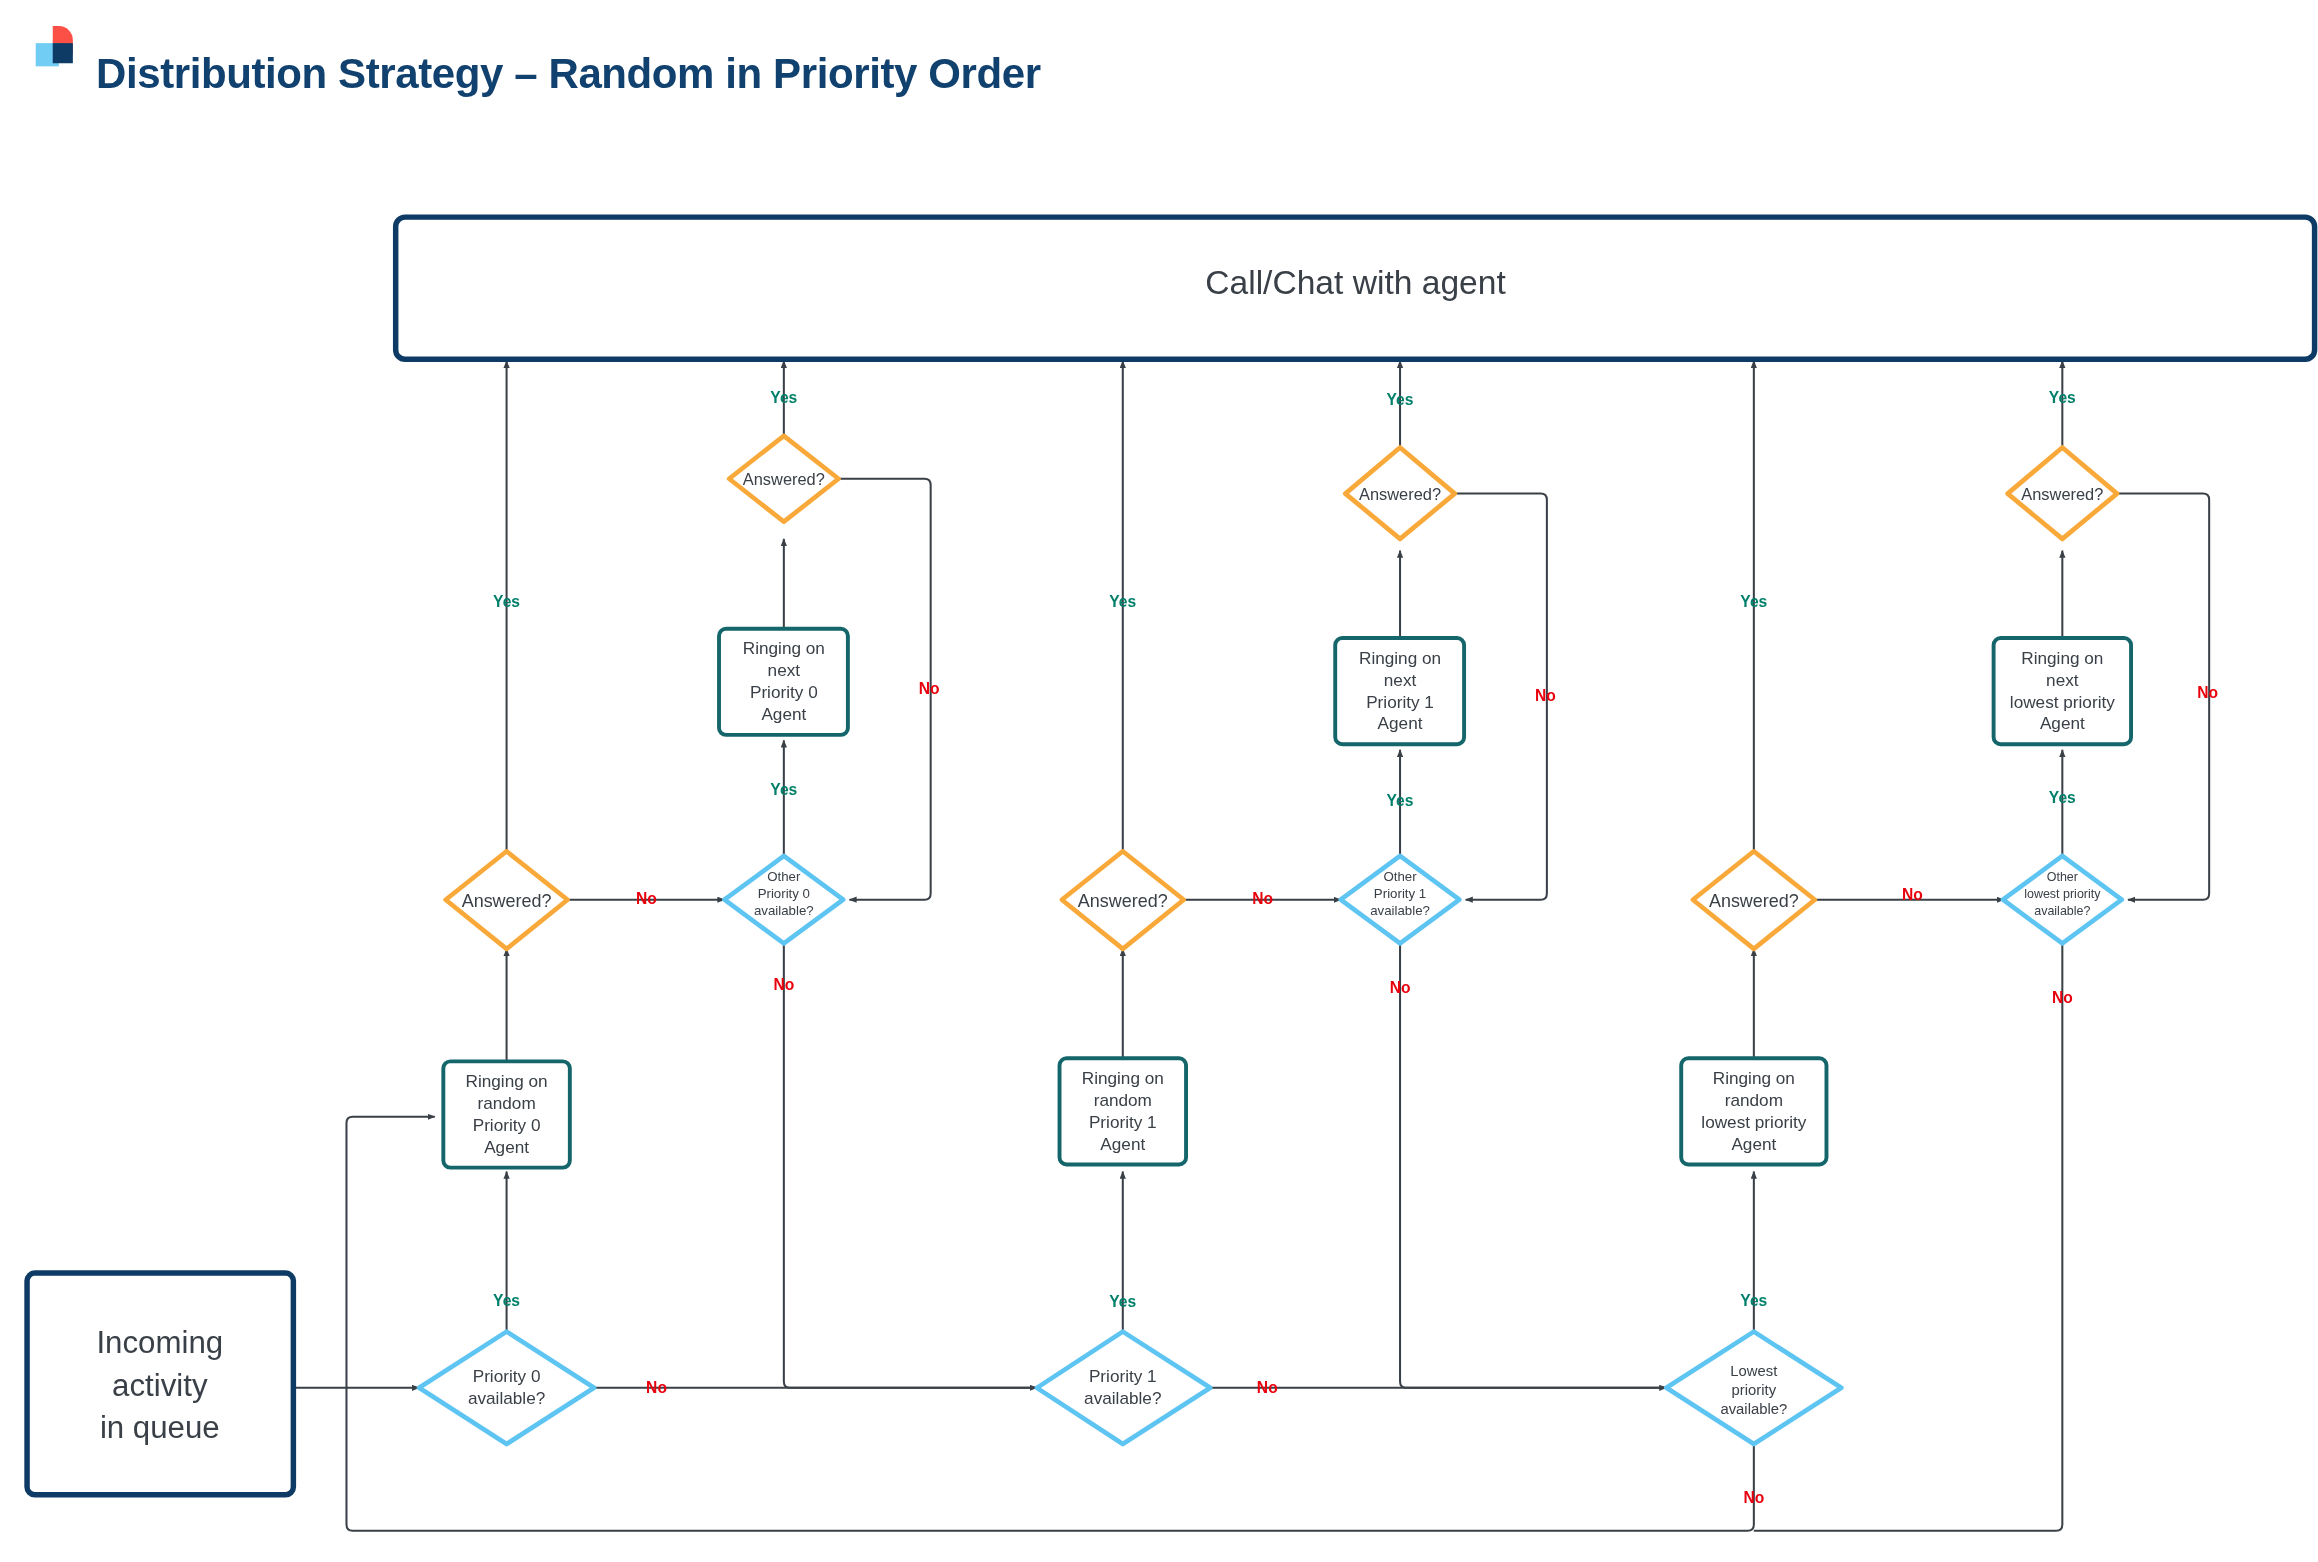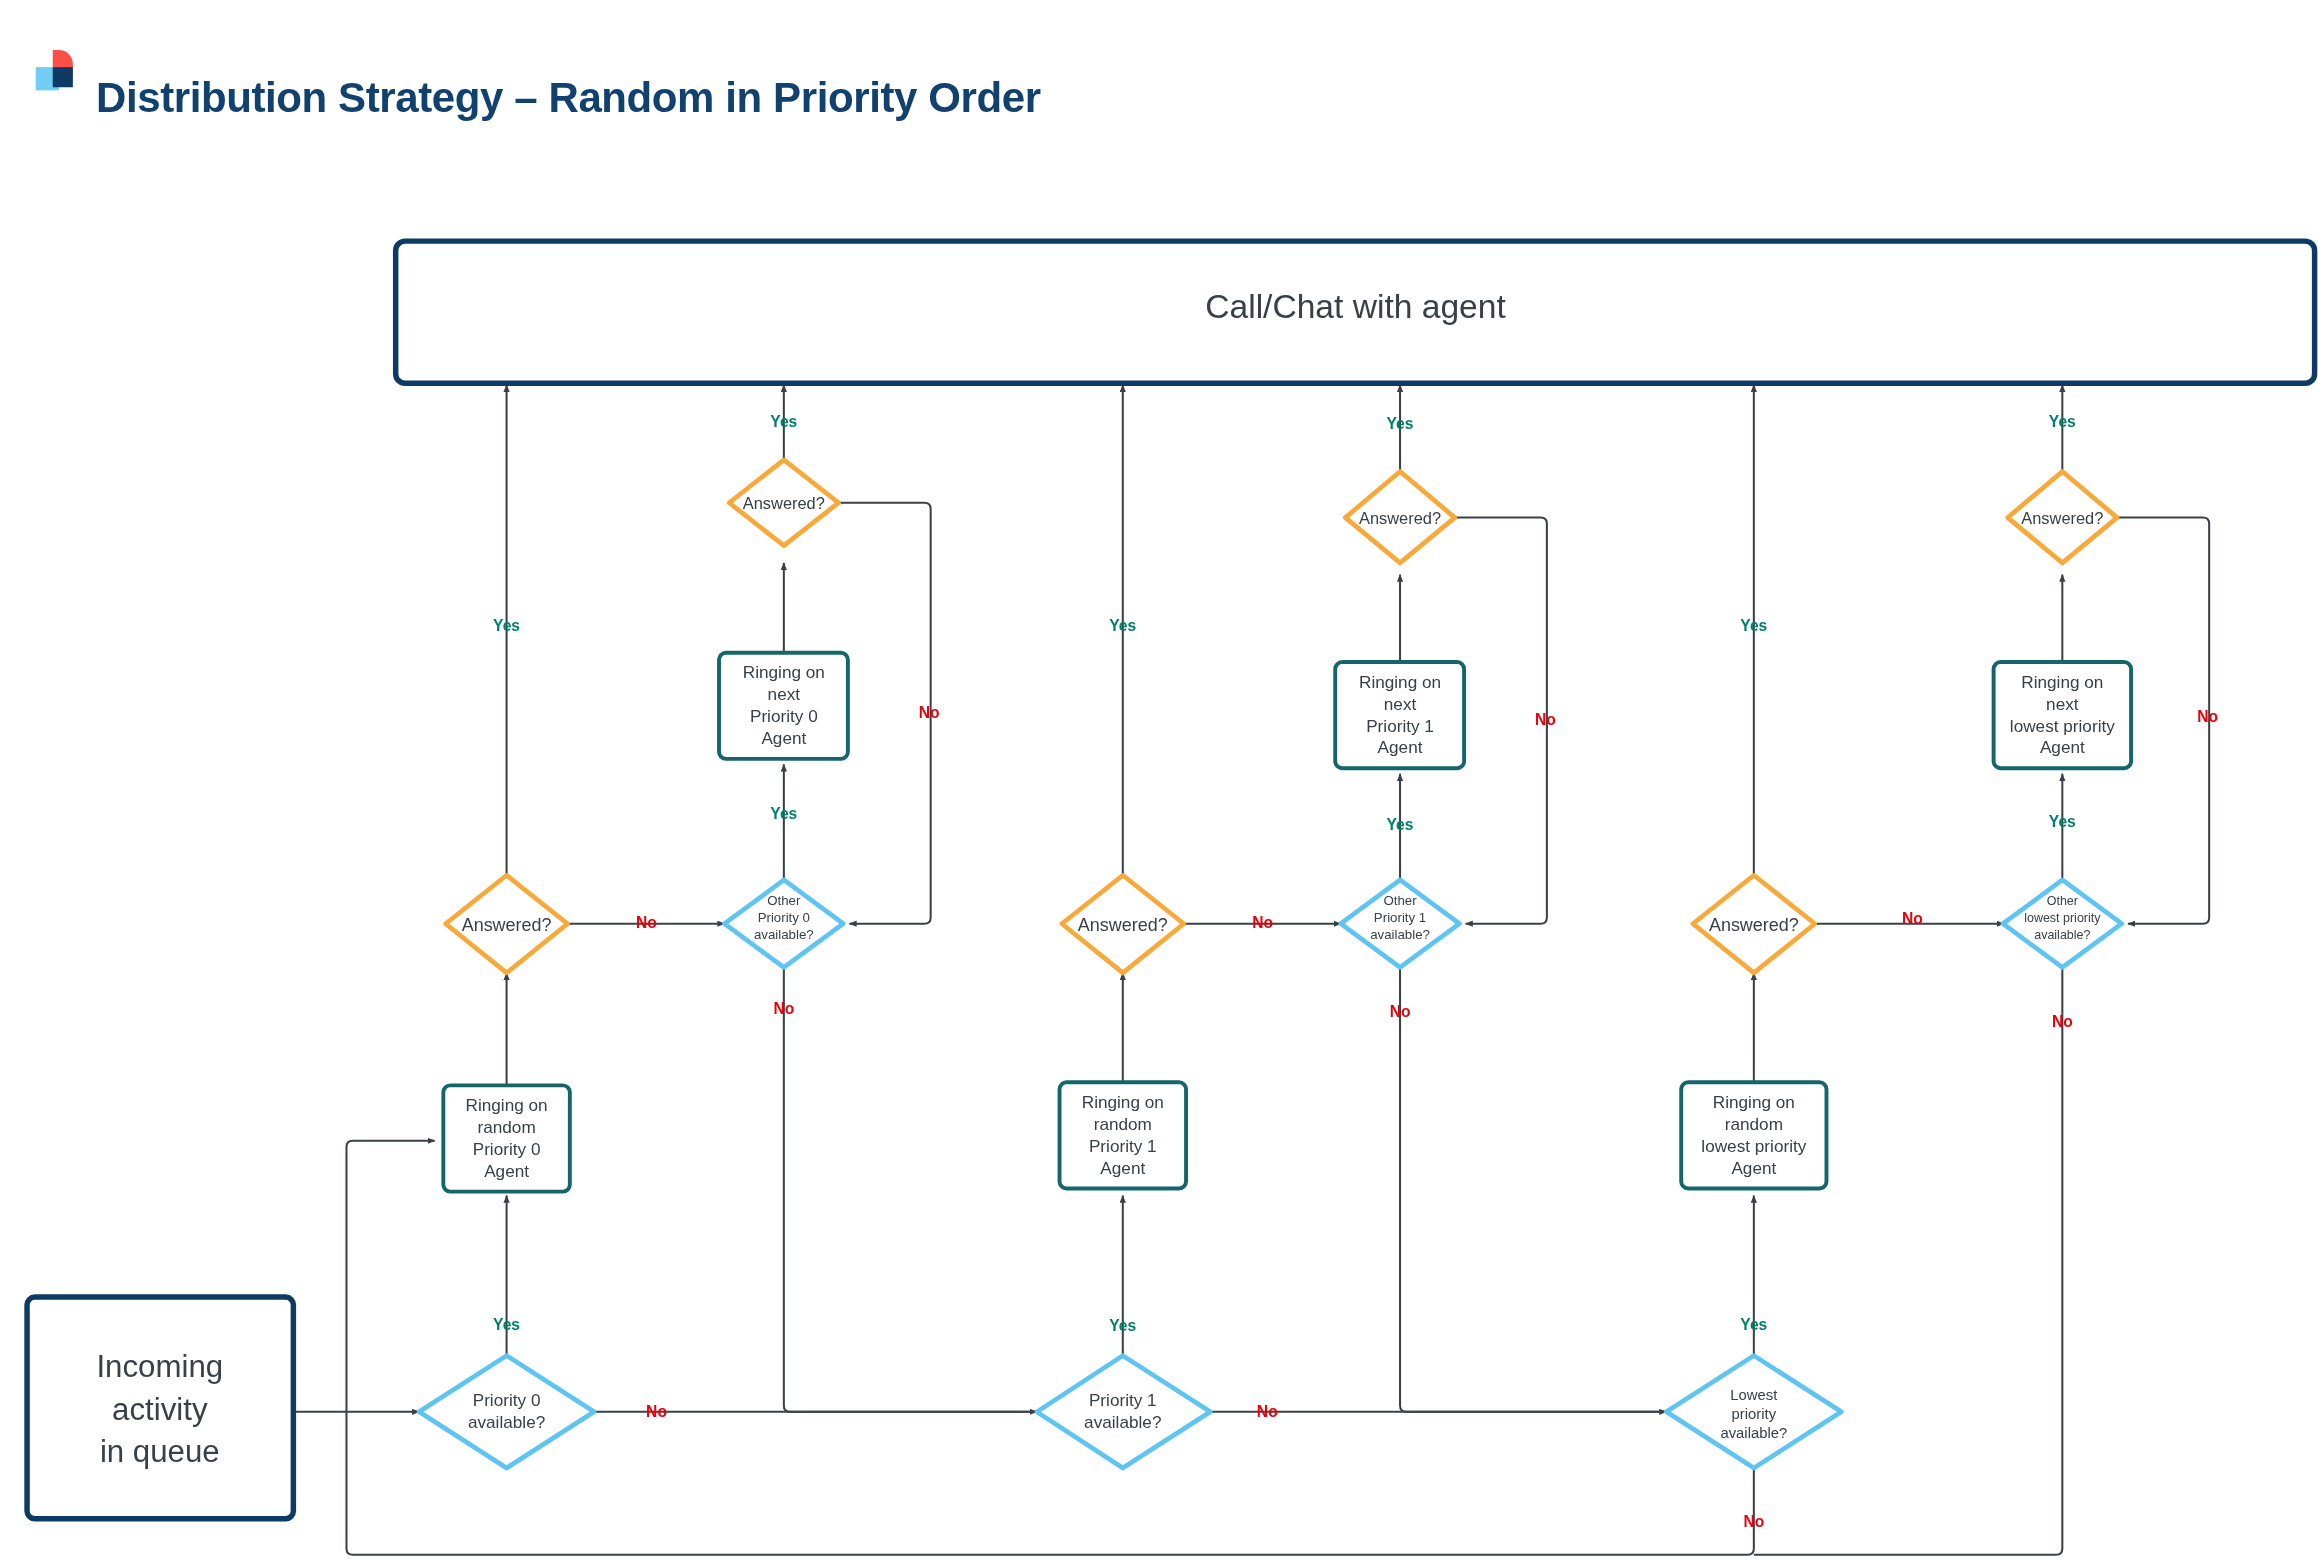--- a/index.html
+++ b/index.html
@@ -1,17 +1,17 @@
 <!DOCTYPE html>
 <html style="font-size:12.5px"><head>
 <meta charset="utf-8">
 <style>
   html,body{margin:0;padding:0;background:#ffffff;}
   body{width:2319px;height:1562px;font-family:"Liberation Sans",sans-serif;overflow:hidden;}
-  #stage{position:relative;width:2319px;height:1348px;background:#fff;margin-top:24px;}
+  #stage{position:relative;width:2319px;height:1348px;background:#fff;}
   .logo{position:absolute;left:31px;top:23.4px;width:45px;height:48px;}
   .title{position:absolute;left:96px;top:50px;font-size:42px;font-weight:bold;color:#11416e;
          letter-spacing:-0.4px;white-space:nowrap;font-family:"Liberation Sans",sans-serif;}
   svg{position:absolute;left:0;top:0;}
   .nodeTxt{font-family:"Liberation Sans",sans-serif;fill:#3a4047;}
   .lblYes{font-family:"Liberation Sans",sans-serif;fill:#00806a;font-weight:bold;font-size:20px;}
   .lblNo{font-family:"Liberation Sans",sans-serif;fill:#e8000d;font-weight:bold;font-size:20px;}
 </style>
 </head>
 <body>

